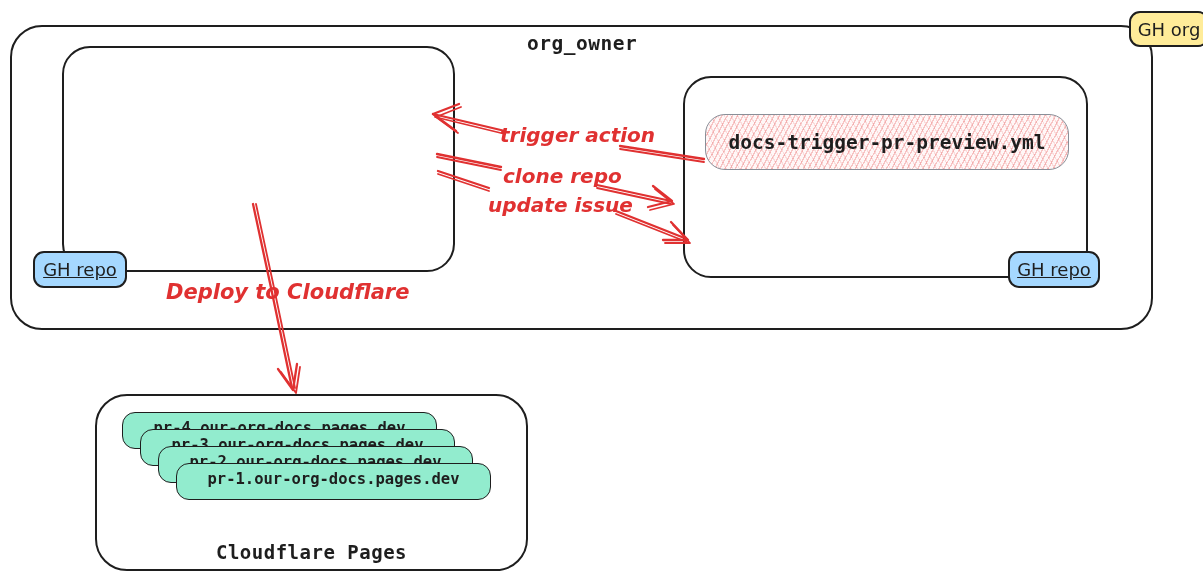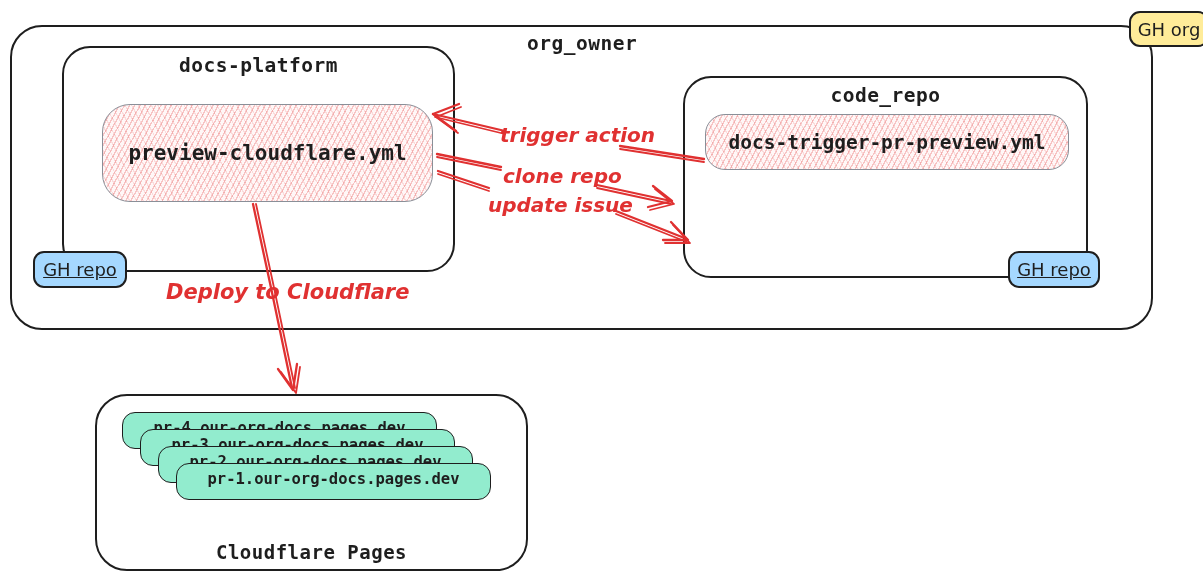--- a/index.html
+++ b/index.html
@@ -62,27 +62,22 @@
 </style>
 </head>
 <body>
 
 <div id="canvas">
 
   <div class="sketch-box outer-box"></div>
   <div class="box-title org-title">org_owner</div>
 
   <div class="sketch-box docs-box"></div>
-  <div class="box-title docs-title">docs-platform</div>
-  <div class="yml-pill preview-pill">
-    <span>preview-cloudflare.yml</span>
-  </div>
 
   <div class="sketch-box code-box"></div>
-  <div class="box-title code-title">code_repo</div>
   <div class="yml-pill trigger-pill">
     <span>docs-trigger-pr-preview.yml</span>
   </div>
 
   <div class="sketch-box cf-box"></div>
   <div class="page-pill pp0">pr-4.our-org-docs.pages.dev</div>
   <div class="page-pill pp1">pr-3.our-org-docs.pages.dev</div>
   <div class="page-pill pp2">pr-2.our-org-docs.pages.dev</div>
   <div class="page-pill pp3">pr-1.our-org-docs.pages.dev</div>
   <div class="box-title cf-title">Cloudflare Pages</div>

